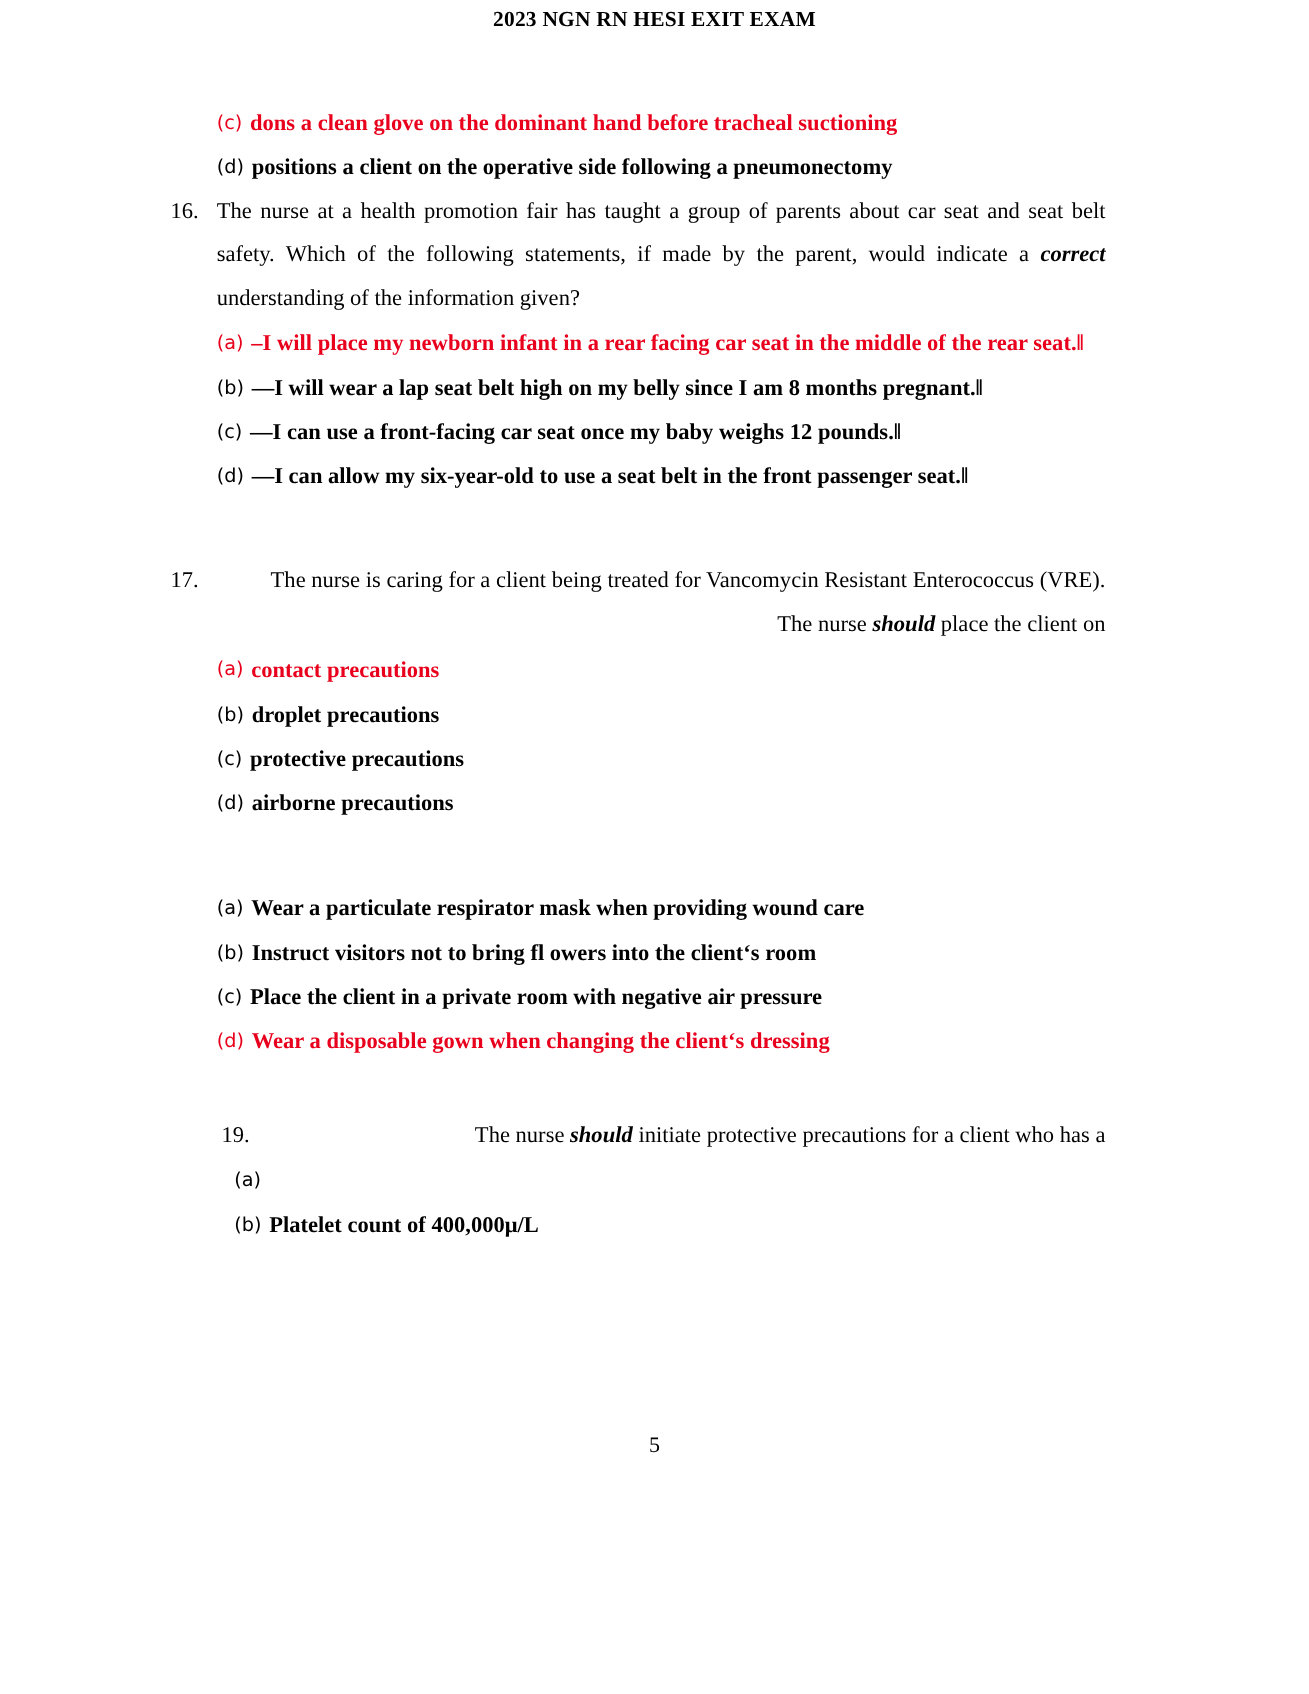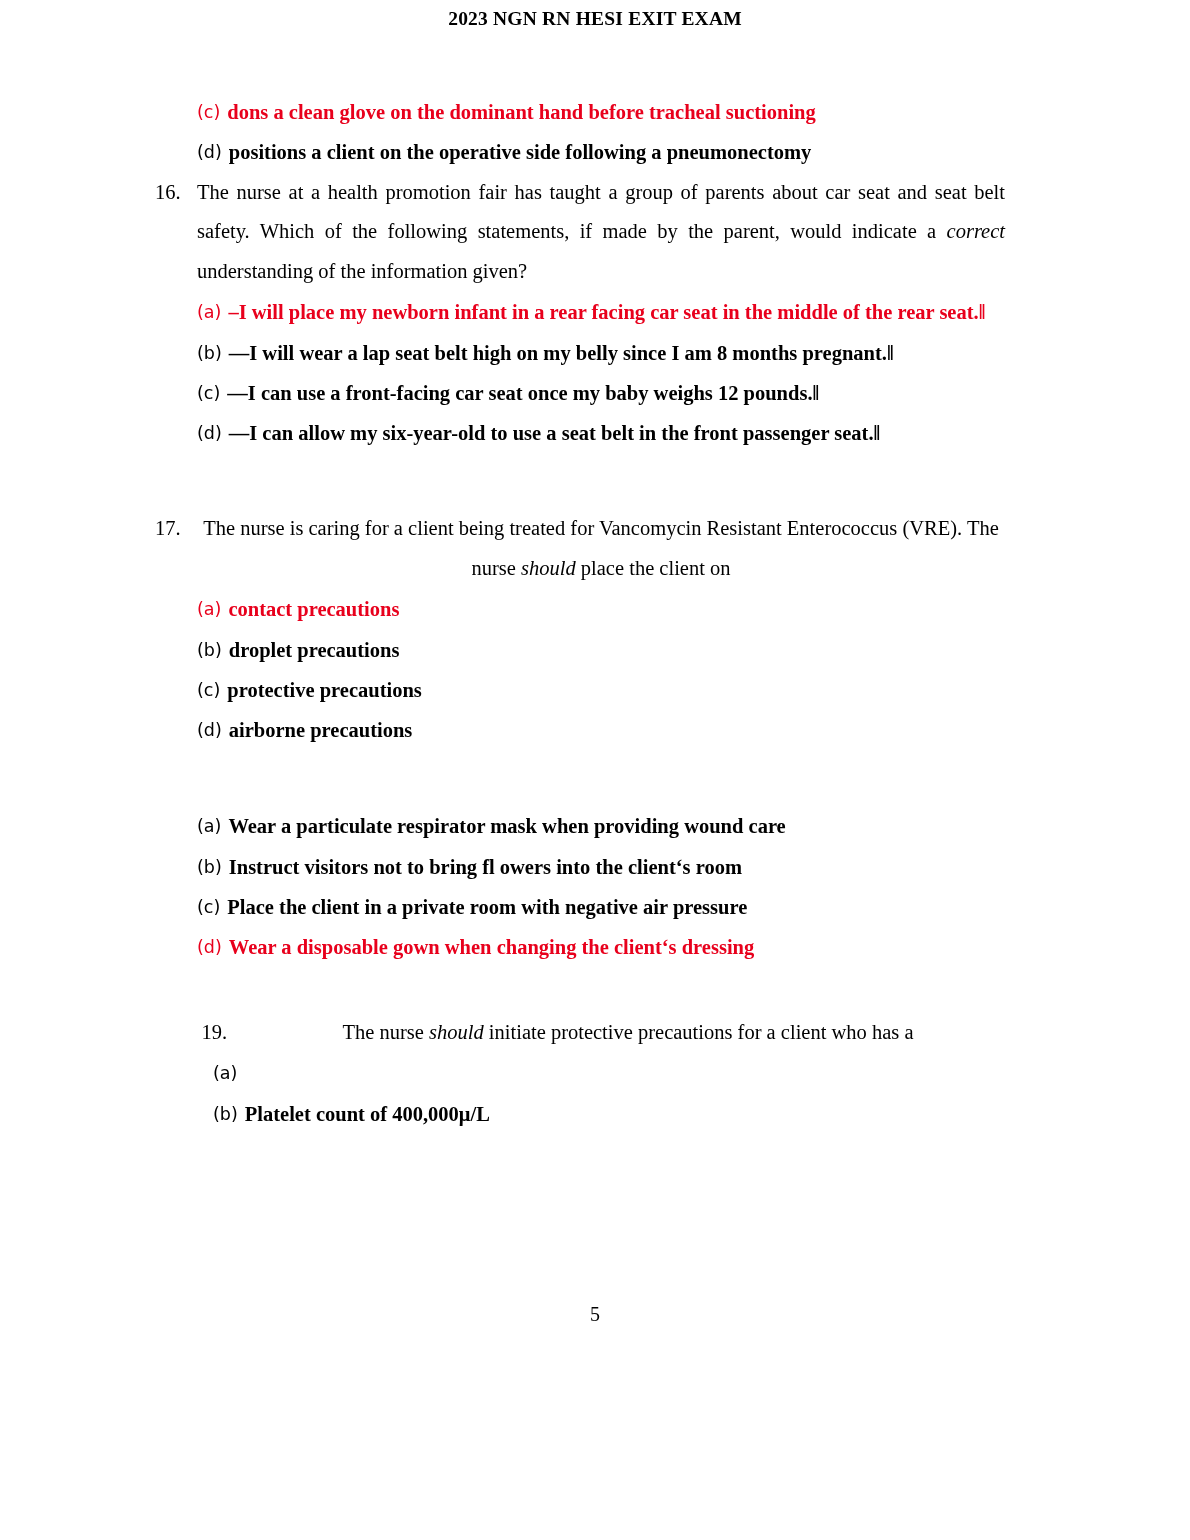--- a/index.html
+++ b/index.html
@@ -49,21 +49,22 @@
     box-sizing: border-box;
   }
   .q-text {
     flex: 1;
     font-size: 20.5px;
     line-height: 1.95;
     text-align: justify;
     text-justify: inter-word;
   }
   .q-text.nojust {
-    text-align: center;
+    text-align: right;
+    margin-left: 37px;
   }
   .opt {
     display: flex;
     align-items: flex-start;
     padding-left: 42px;
   }
   .opt-label {
     flex: 0 0 auto;
     font-family: "DejaVu Sans", sans-serif;
     font-size: 17.5px;
@@ -79,21 +80,21 @@
     font-weight: bold;
   }
   .opt.justified .opt-text {
     text-align: justify;
     text-justify: inter-word;
   }
   .red {
     color: #e8001c;
   }
   .bolditalic {
-    font-weight: normal;
+    font-weight: bold;
     font-style: italic;
   }
   .spacer-lg { height: 56px; }
   .spacer-md { height: 46px; }
   .q19 .q-num {
     width: 72px;
     flex: 0 0 72px;
     text-align: right;
     padding-left: 22px;
     padding-right: 0;

